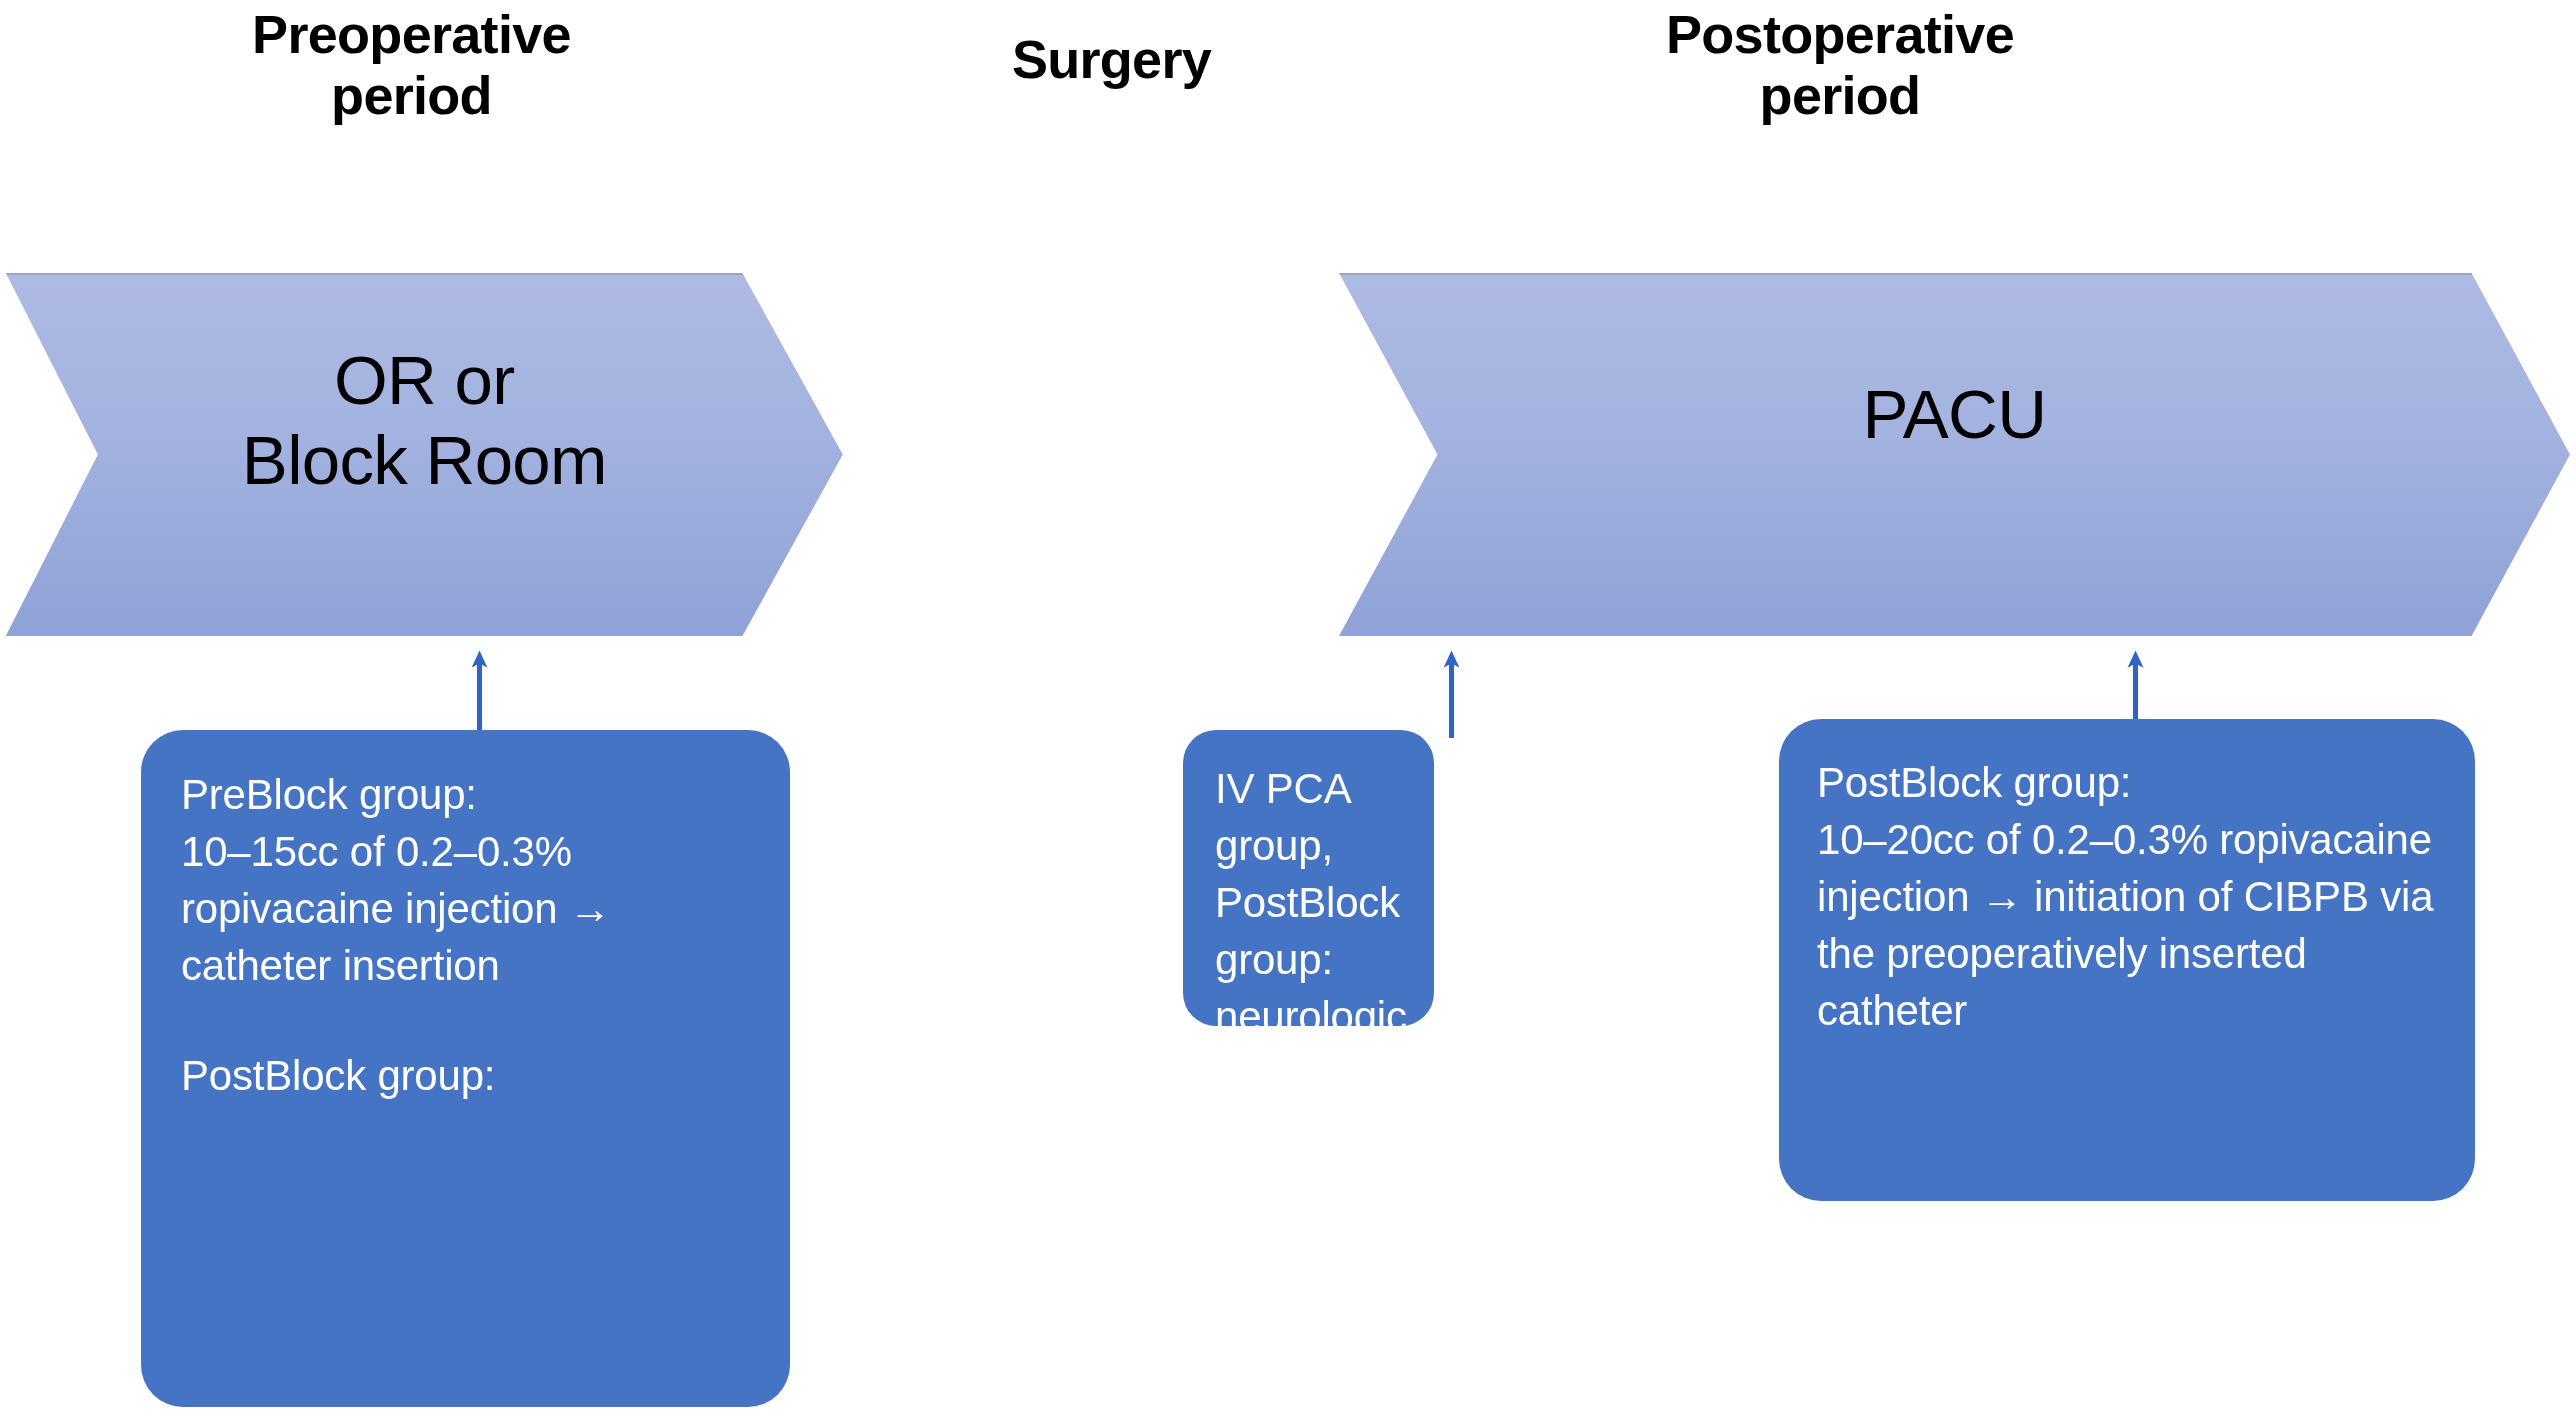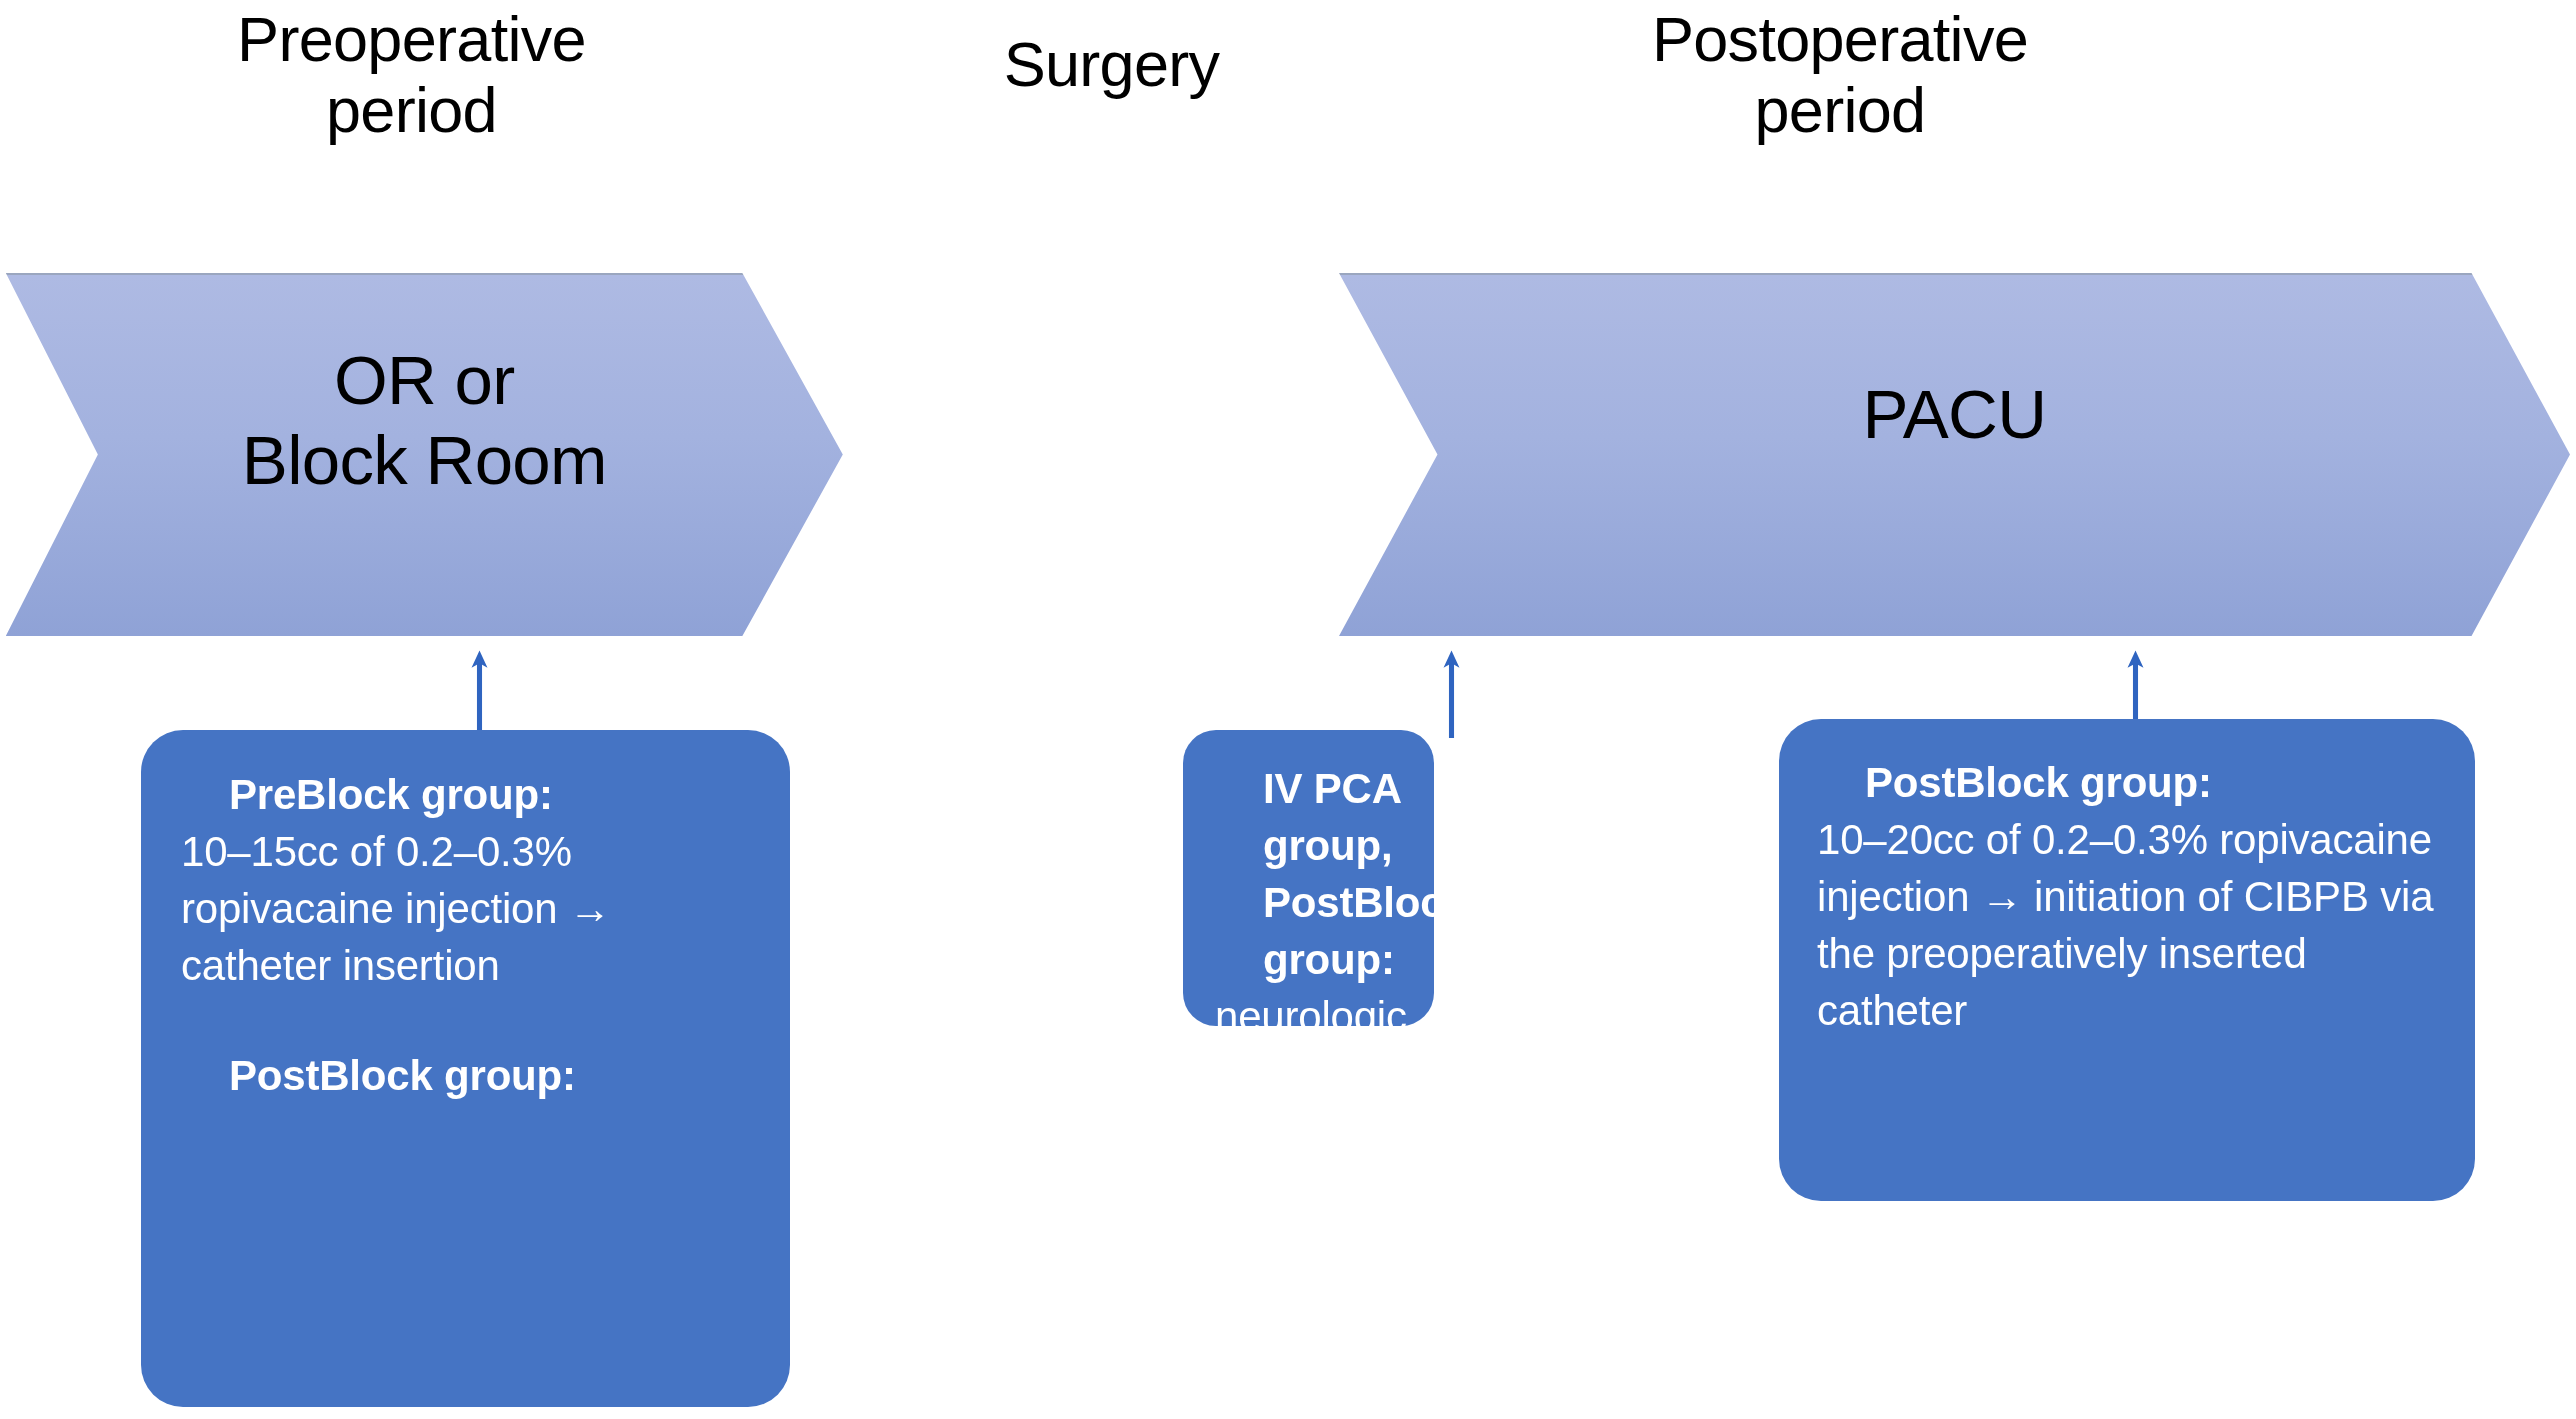--- a/index.html
+++ b/index.html
@@ -14,23 +14,23 @@
     background: #ffffff;
     font-family: "Liberation Sans", sans-serif;
     overflow: hidden;
   }
 
   
   .phase-heading {
     position: absolute;
     text-align: center;
     color: #000000;
-    font-size: 63px;
+    font-size: 54px;
     line-height: 1.12;
-    font-weight: 400;
+    font-weight: 700;
     letter-spacing: -0.7px;
     white-space: pre-line;
   }
   #heading-preop  { left: 87px;  top: 4.3px;  width: 649px; }
   #heading-surgery{ left: 888px; top: 29px; width: 447px; }
   #heading-postop { left: 1479px; top: 4.3px;  width: 722px; }
 
   
   .chevron {
     position: absolute;
@@ -92,21 +92,21 @@
     background: #4574C4;
     border-radius: 42px;
     color: #ffffff;
     box-sizing: border-box;
   }
   .callout-text {
     font-size: 42px;
     line-height: 1.36;
     letter-spacing: -0.2px;
   }
-  .callout-text .lead { font-weight: 700; display: block; margin-left: 48px; }
+  .callout-text .lead { font-weight: 400; display: block; }
   .callout-text .body { font-weight: 400; display: block; }
   .callout-text .para-gap { display: block; height: 53px; }
 
   #callout-preop {
     left: 141px;  top: 730px;
     width: 649px; height: 677px;
     padding: 36px 40px;
   }
   #callout-surgery {
     left: 1183px; top: 730px;

